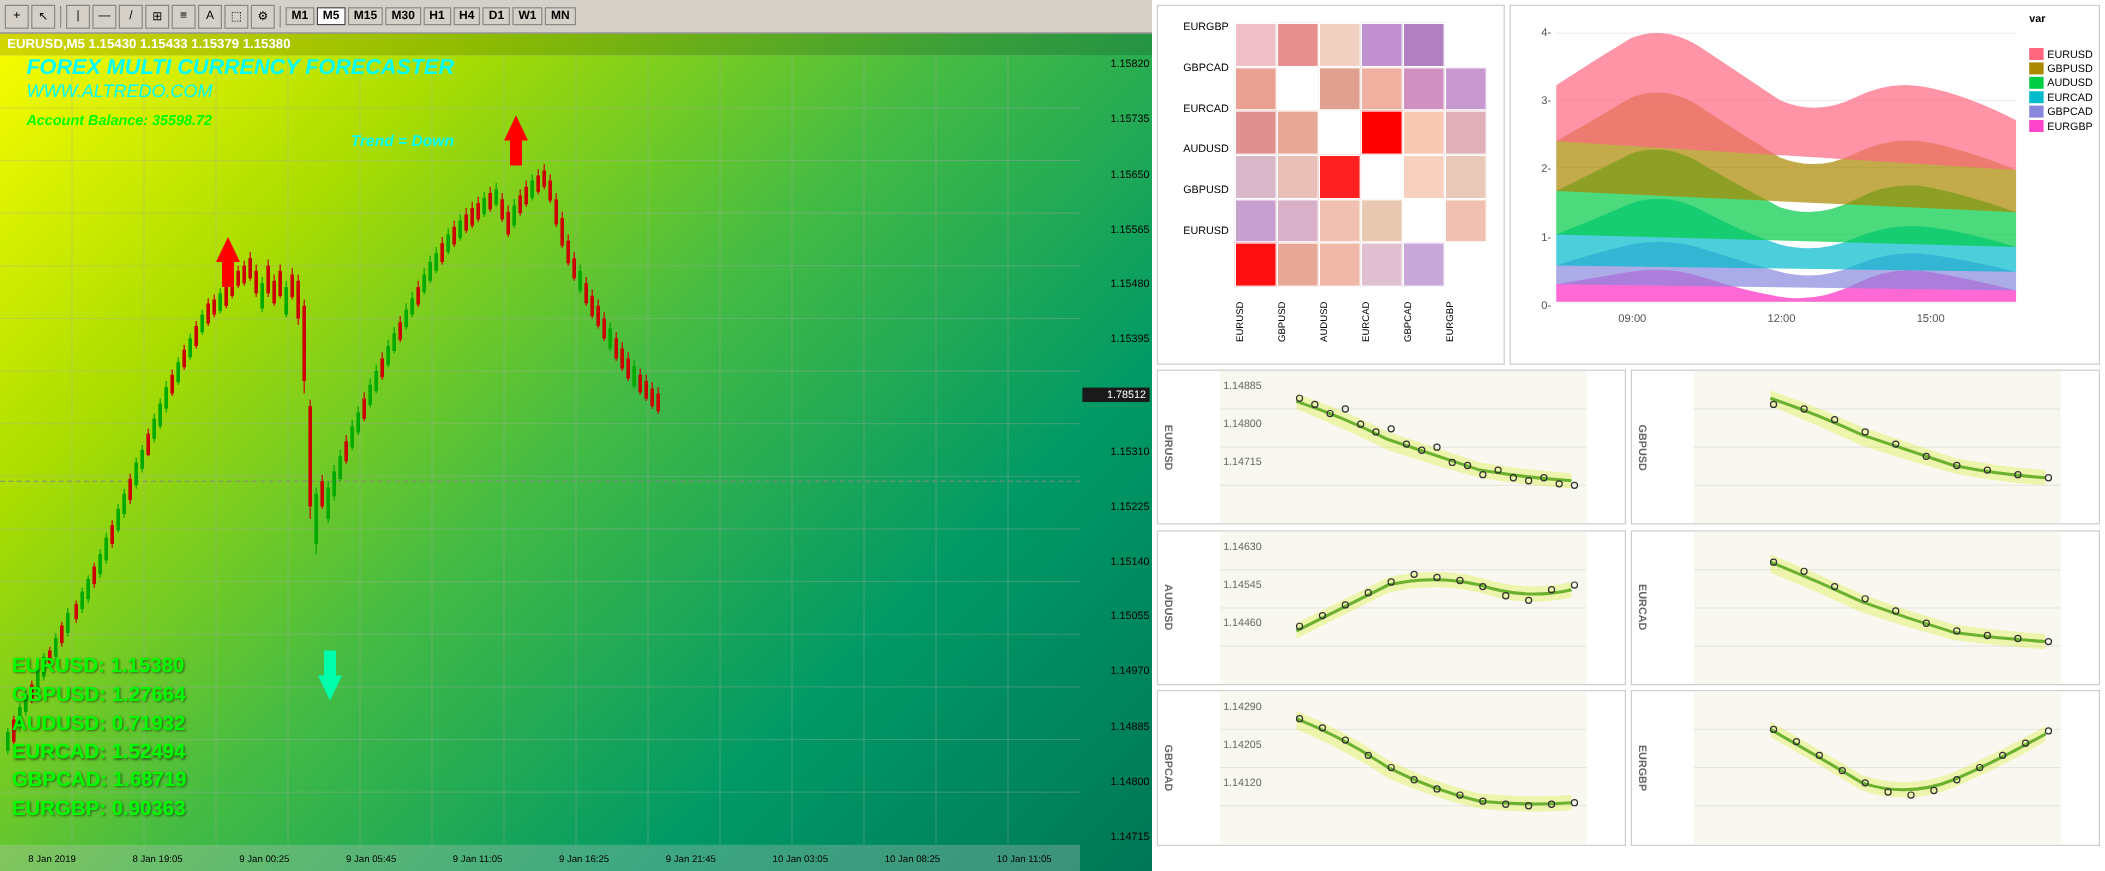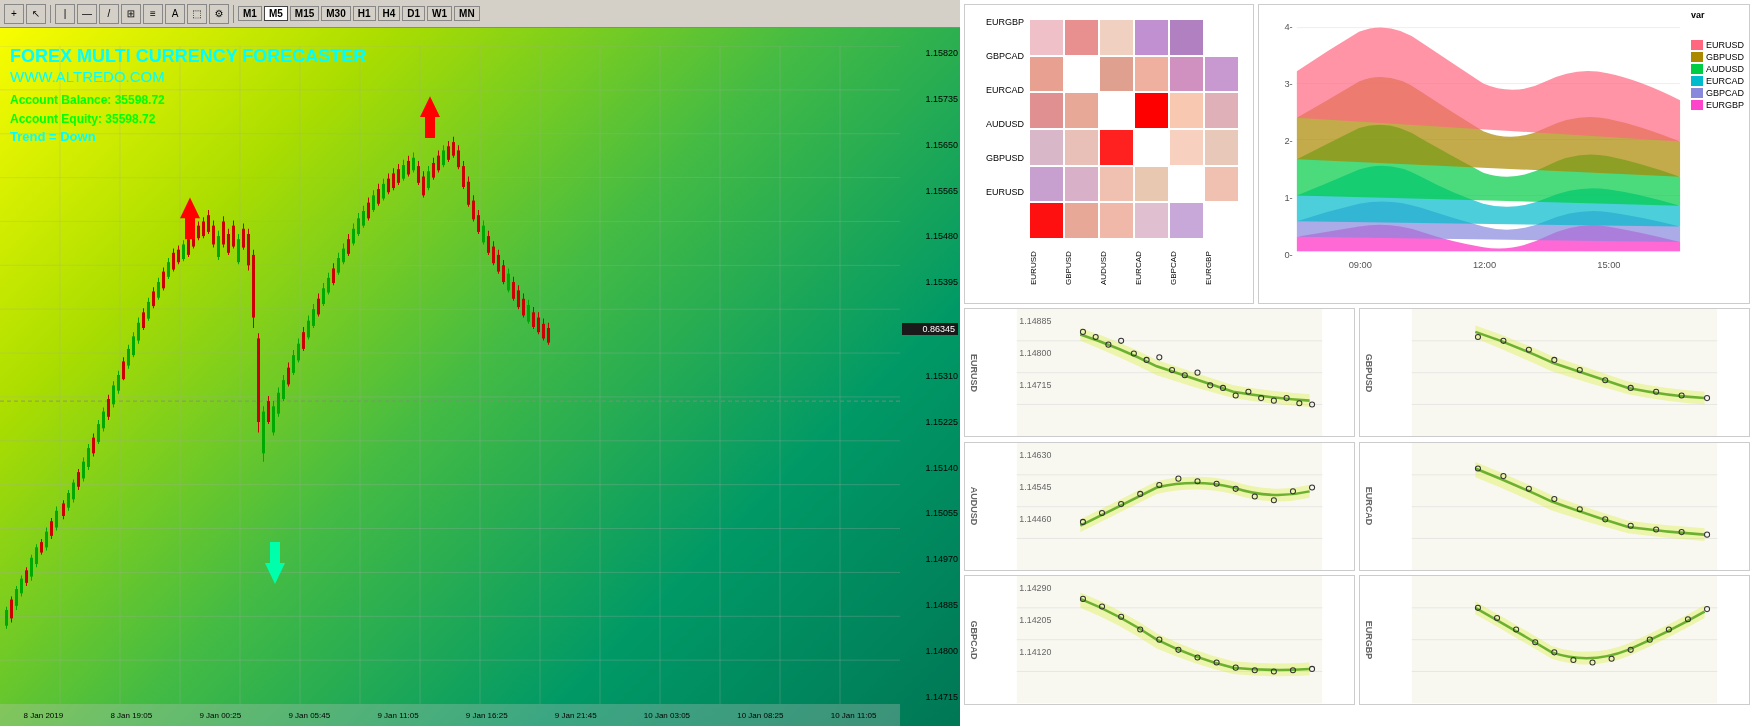--- a/index.html
+++ b/index.html
@@ -71,22 +71,23 @@
       align-items: center;
       padding: 0 6px;
       font-size: 11px;
       color: #fff;
       font-weight: bold;
     }
 
     #chart-overlay {
       position: absolute;
       top: 46px;
-      left: 10px;
+      left: 22px;
       z-index: 10;
+      font-style: italic;
     }
 
     .overlay-title {
       color: #00ffff;
       font-size: 18px;
       font-weight: bold;
       line-height: 1.2;
     }
 
     .overlay-website {
@@ -105,20 +106,21 @@
     .overlay-signal {
       color: #00ffff;
       font-size: 13px;
       font-weight: bold;
     }
 
     .overlay-trend {
       color: #00ffff;
       font-size: 13px;
       font-weight: bold;
+      text-align: right;
     }
 
     #chart-prices {
       position: absolute;
       bottom: 40px;
       left: 10px;
       z-index: 10;
     }
 
     .price-line {
@@ -340,29 +342,39 @@
     <div class="timeframe-btn active">M5</div>
     <div class="timeframe-btn">M15</div>
     <div class="timeframe-btn">M30</div>
     <div class="timeframe-btn">H1</div>
     <div class="timeframe-btn">H4</div>
     <div class="timeframe-btn">D1</div>
     <div class="timeframe-btn">W1</div>
     <div class="timeframe-btn">MN</div>
   </div>
 
+  <div id="chart-title-bar">
+    <span>EURUSD,M5  1.15430  1.15433  1.15379  1.15380</span>
+  </div>
 
   <div id="chart-overlay">
     <div class="overlay-title">FOREX MULTI CURRENCY FORECASTER</div>
     <div class="overlay-website">WWW.ALTREDO.COM</div>
     <div class="overlay-info">Account Balance: 35598.72</div>
-    <div class="overlay-info">Account Equity: 35598.72</div>
     <div class="overlay-trend">Trend = Down</div>
   </div>
 
+  <div id="chart-prices">
+    <div class="price-line">EURUSD: 1.15380</div>
+    <div class="price-line">GBPUSD: 1.27664</div>
+    <div class="price-line">AUDUSD: 0.71932</div>
+    <div class="price-line">EURCAD: 1.52494</div>
+    <div class="price-line">GBPCAD: 1.68719</div>
+    <div class="price-line">EURGBP: 0.90363</div>
+  </div>
 
   <div id="chart-canvas">
     <svg class="candles" viewBox="0 0 900 630" preserveAspectRatio="none">
 
       <line x1="0" y1="0" x2="900" y2="0" stroke="#aaa" stroke-width="0.3"></line>
       <line x1="0" y1="42" x2="900" y2="42" stroke="#aaa" stroke-width="0.3"></line>
       <line x1="0" y1="84" x2="900" y2="84" stroke="#aaa" stroke-width="0.3"></line>
       <line x1="0" y1="126" x2="900" y2="126" stroke="#aaa" stroke-width="0.3"></line>
       <line x1="0" y1="168" x2="900" y2="168" stroke="#aaa" stroke-width="0.3"></line>
       <line x1="0" y1="210" x2="900" y2="210" stroke="#aaa" stroke-width="0.3"></line>
@@ -634,21 +646,21 @@
     </svg>
   </div>
 
   <div id="price-axis">
     <span class="price-tick">1.15820</span>
     <span class="price-tick">1.15735</span>
     <span class="price-tick">1.15650</span>
     <span class="price-tick">1.15565</span>
     <span class="price-tick">1.15480</span>
     <span class="price-tick">1.15395</span>
-    <span class="price-tick highlight">0.86345</span>
+    <span class="price-tick highlight">1.78512</span>
     <span class="price-tick">1.15310</span>
     <span class="price-tick">1.15225</span>
     <span class="price-tick">1.15140</span>
     <span class="price-tick">1.15055</span>
     <span class="price-tick">1.14970</span>
     <span class="price-tick">1.14885</span>
     <span class="price-tick">1.14800</span>
     <span class="price-tick">1.14715</span>
   </div>
 

